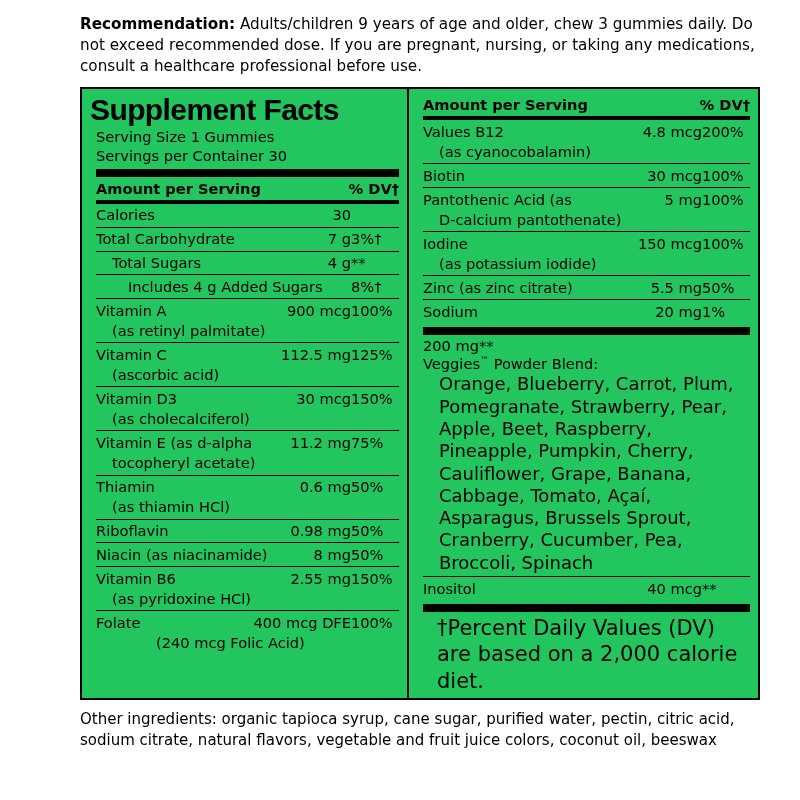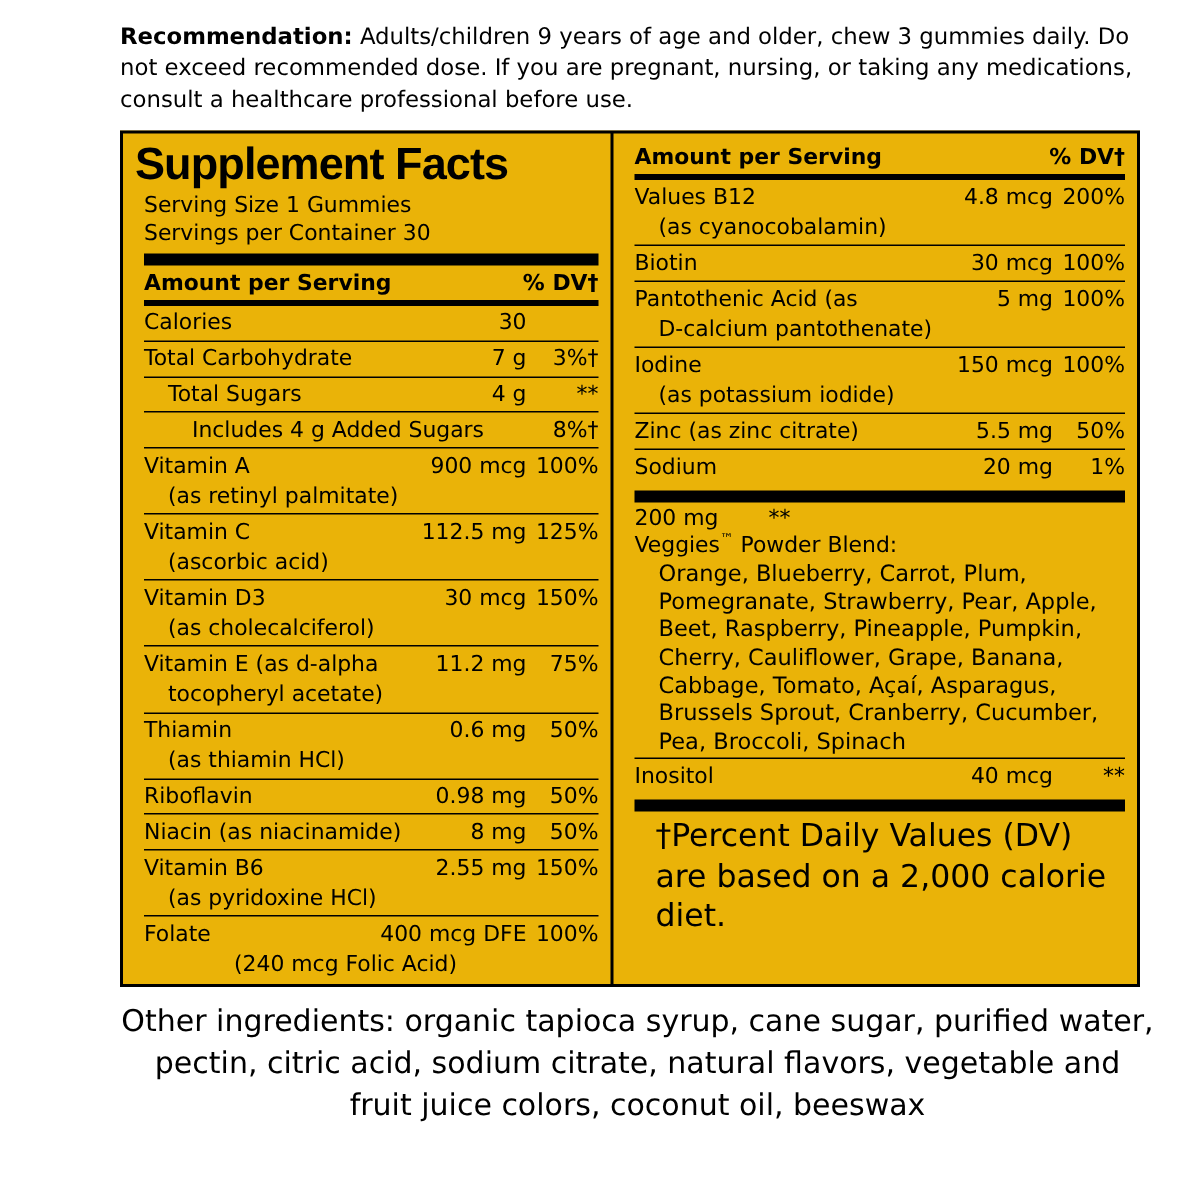--- a/index.html
+++ b/index.html
@@ -36,21 +36,21 @@
   
   .panel {
     display: flex;
     margin-left: 46px;
     width: 680px;
     align-items: stretch;
   }
   .col {
     box-sizing: border-box;
     border: 2.5px solid #000;
-    background: #eab308;
+    background: #22c55e;
   }
   .col-left {
     width: 328px;
     border-right-width: 1.25px;
   }
   .col-right {
     width: 352px;
     border-left-width: 1.25px;
   }
   .col-inner {
@@ -100,38 +100,37 @@
     flex: 1 1 auto;
     padding-right: 4px;
   }
   .row .amt {
     flex: 0 0 auto;
     text-align: right;
     white-space: nowrap;
   }
   .row .dv {
     flex: 0 0 48px;
-    text-align: right;
     white-space: nowrap;
   }
   .hdr-row {
     font-weight: bold;
   }
   .sub1 { padding-left: 16px; }
   .sub2 { padding-left: 32px; }
   .cont {
     font-size: 14.6px;
     line-height: 1.22;
     margin-left: 6px;
     padding-left: 16px;
     padding-bottom: 2.5px;
   }
 
   .blend-body {
-    font-size: 15px;
+    font-size: 18px;
     line-height: 1.24;
     margin-left: 6px;
     padding-left: 16px;
     padding-bottom: 2px;
   }
   .blend-head {
     margin-left: 6px;
     padding-left: 0;
     font-size: 14.6px;
     line-height: 1.24;
@@ -146,25 +145,24 @@
   }
 
   sup.tm {
     font-size: 9px;
     vertical-align: super;
     line-height: 0;
   }
 
   
   .other {
-    font-size: 20px;
+    font-size: 15px;
     line-height: 1.38;
     margin: 9px 0 0 46px;
     width: 690px;
-    text-align: center;
   }
 </style>
 </head>
 <body>
 
 <div class="page">
 
   <p class="recommendation">
     <span class="lead">Recommendation:</span><span> Adults/children 9 years of age and older, chew 3 gummies daily. Do not exceed recommended dose. If you are pregnant, nursing, or taking any medications, consult a healthcare professional before use.</span>
   </p>

